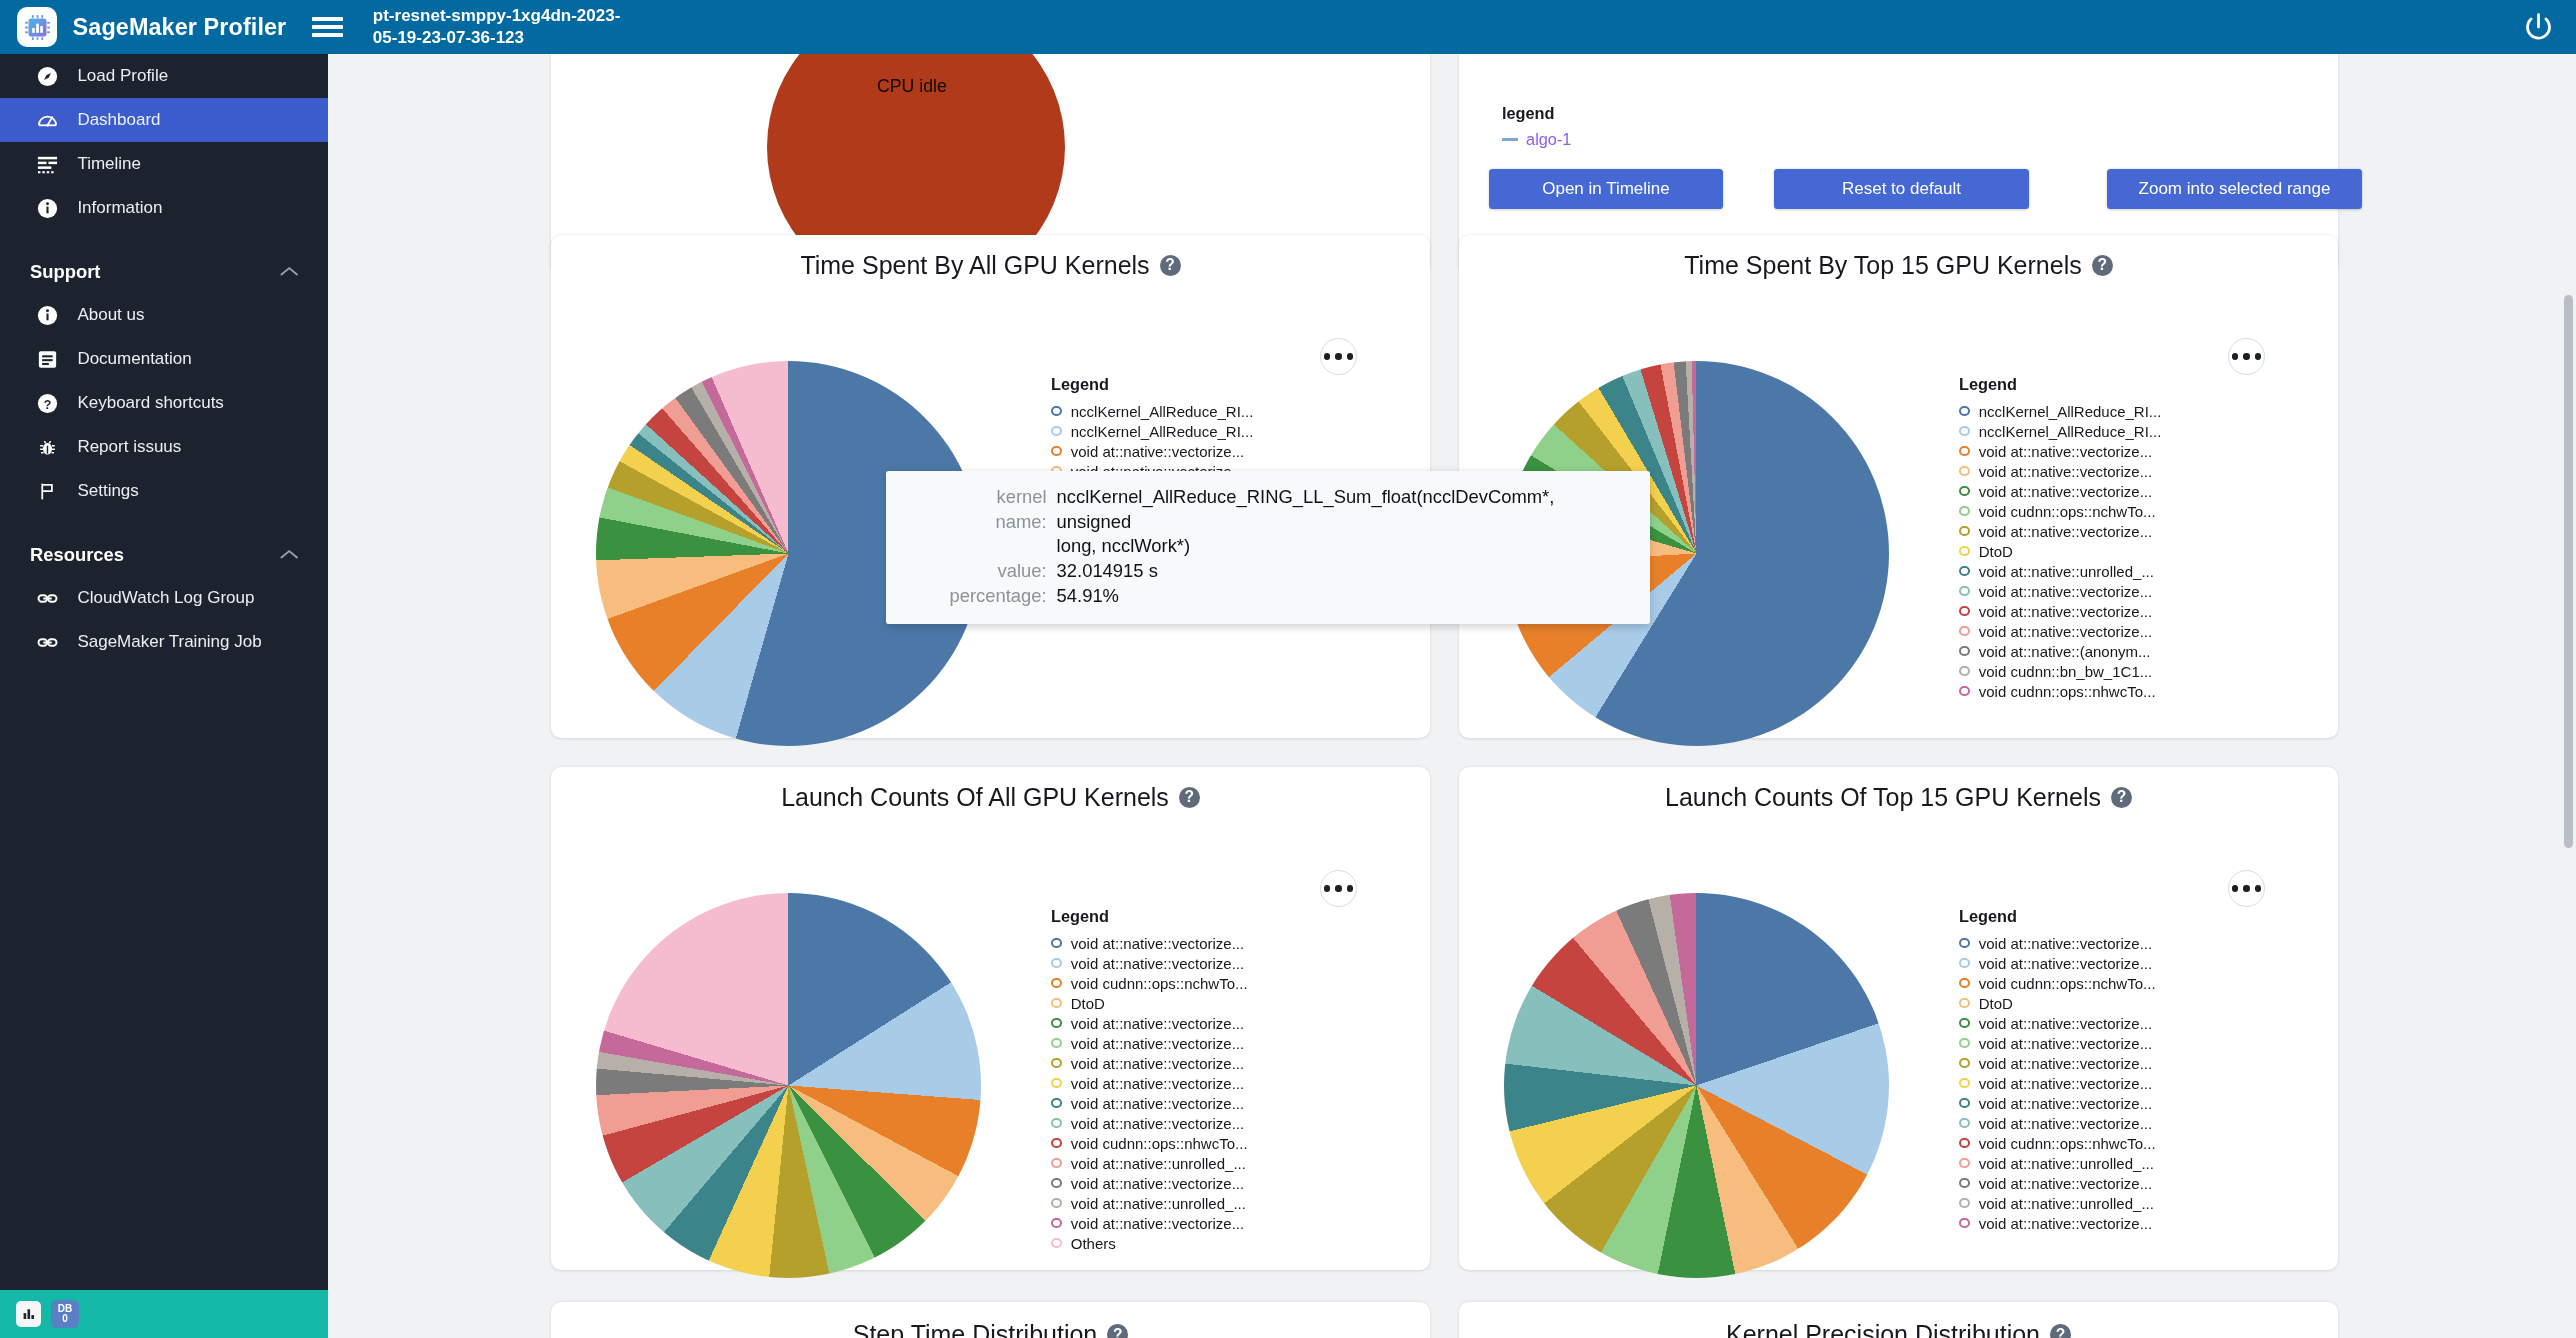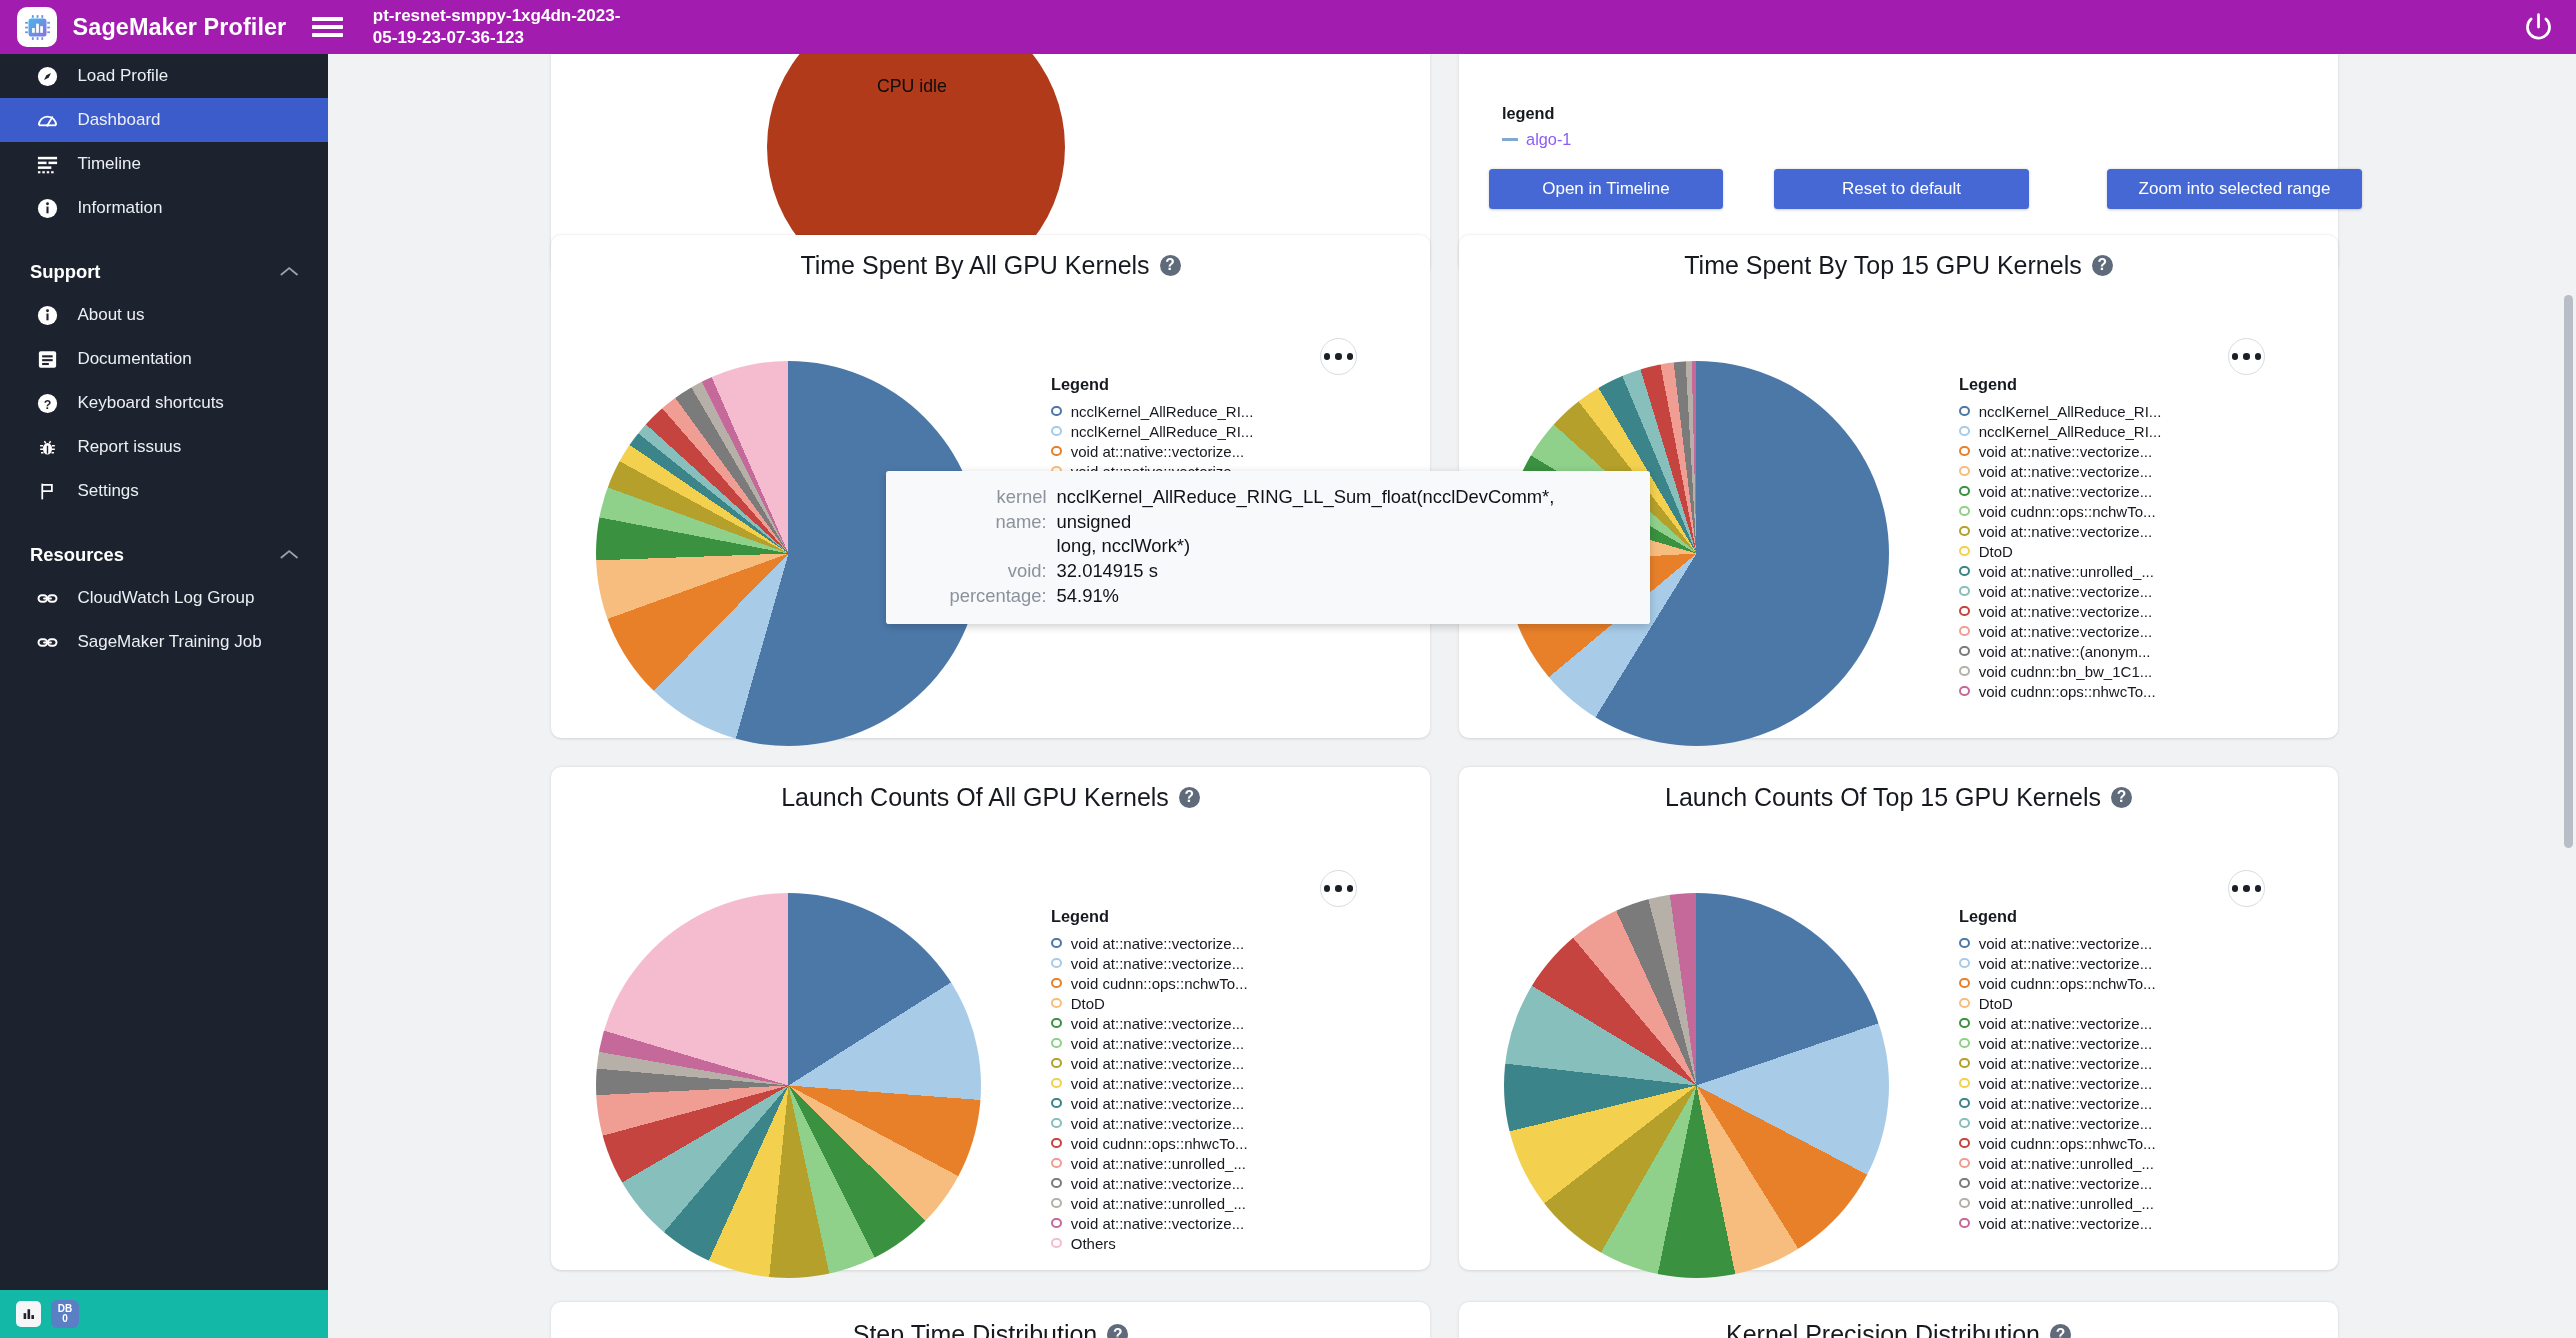--- a/index.html
+++ b/index.html
@@ -6,21 +6,21 @@
   html, body {
     width: 2576px; height: 1338px;
     font-family: "Liberation Sans", sans-serif;
     background: #f1f2f4;
     overflow: hidden;
   }
 
   
   .topbar {
     position: absolute; top: 0; left: 0; width: 2576px; height: 54px;
-    background: #a21caf; display: flex; align-items: center; z-index: 40;
+    background: #0369a1; display: flex; align-items: center; z-index: 40;
   }
   .logo-tile {
     width: 40px; height: 40px; margin-left: 17px; border-radius: 10px;
     background: #ffffff; display: flex; align-items: center; justify-content: center;
   }
   .brand {
     color: #fff; font-size: 23.4px; font-weight: bold; margin-left: 15.6px; letter-spacing: 0.1px;
   }
   .hamburger { margin-left: 25.5px; width: 31px; height: 24px;
     display: flex; flex-direction: column; justify-content: space-between; padding: 2.1px 0; cursor: pointer; }
@@ -675,21 +675,21 @@
       <div class="tt-key" style="line-height:1.34;">
         <span>kernel</span><br>
         <span>name:</span>
       </div>
       <div class="tt-val">
         <span>ncclKernel_AllReduce_RING_LL_Sum_float(ncclDevComm*, unsigned</span><br>
         <span>long, ncclWork*)</span>
       </div>
     </div>
     <div class="tt-row">
-      <div class="tt-key">void:</div>
+      <div class="tt-key">value:</div>
       <div class="tt-val">32.014915 s</div>
     </div>
     <div class="tt-row">
       <div class="tt-key">percentage:</div>
       <div class="tt-val">54.91%</div>
     </div>
   </div>
 
   <div class="scrollbar" style="top:241px; height:553px;"></div>
 </div>

